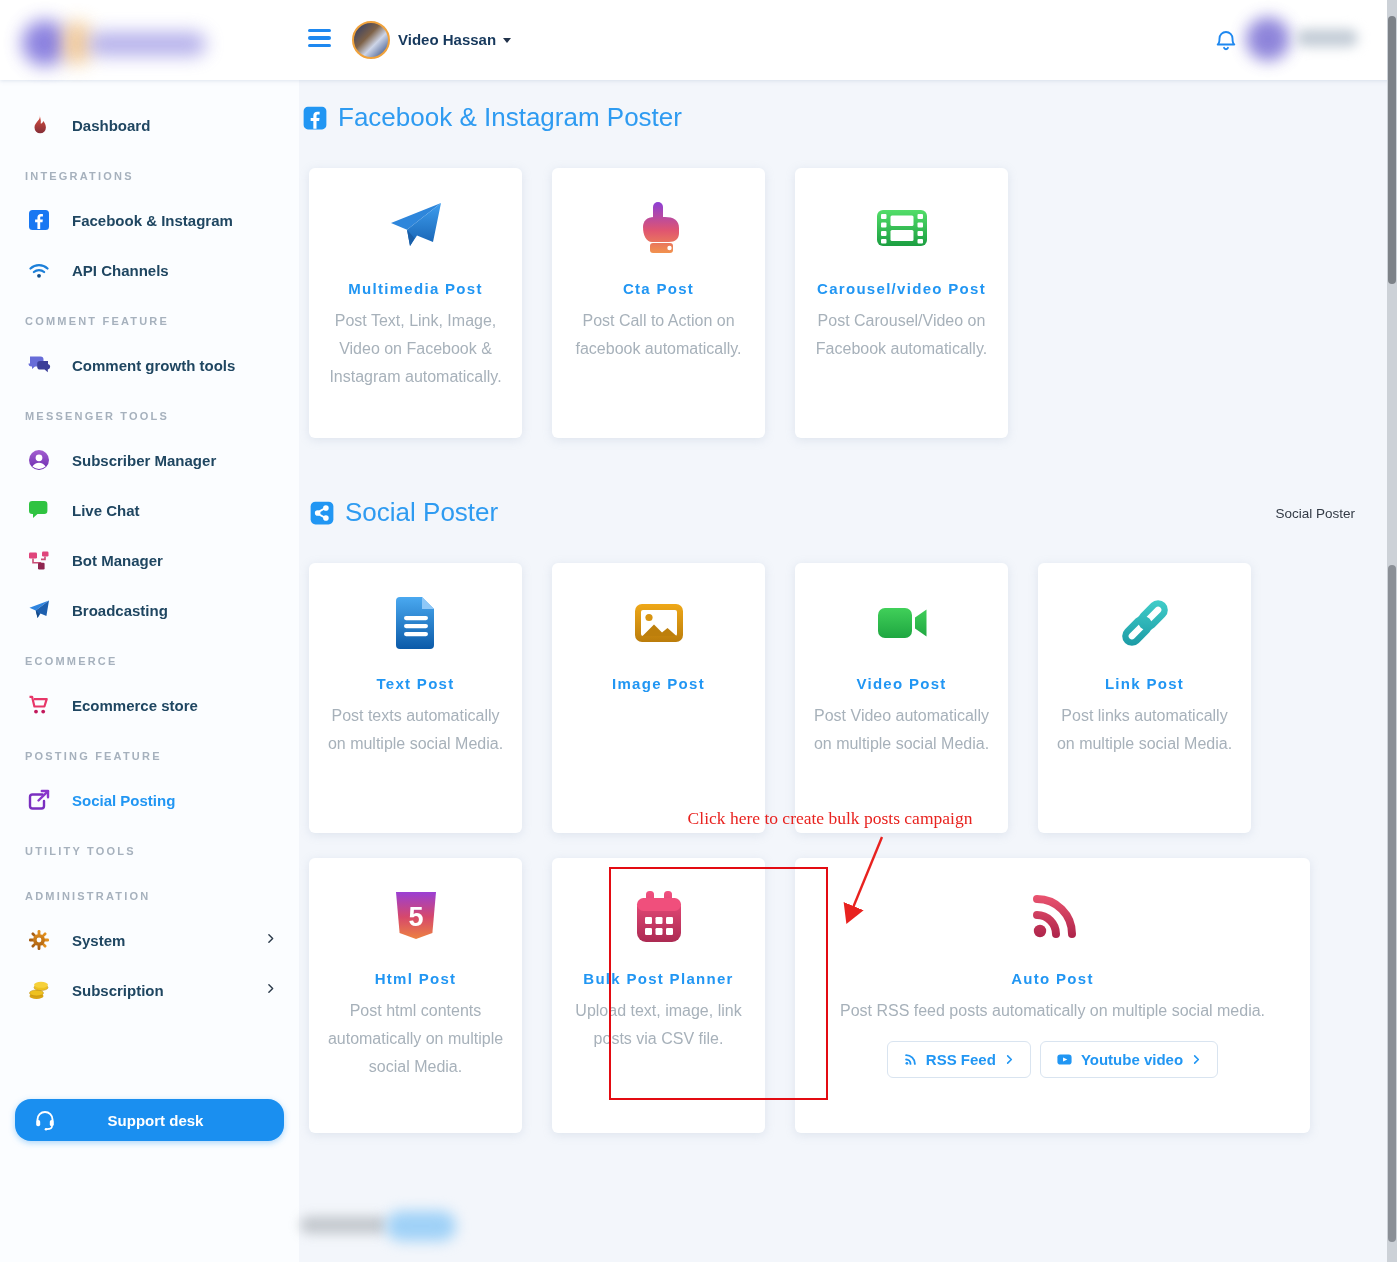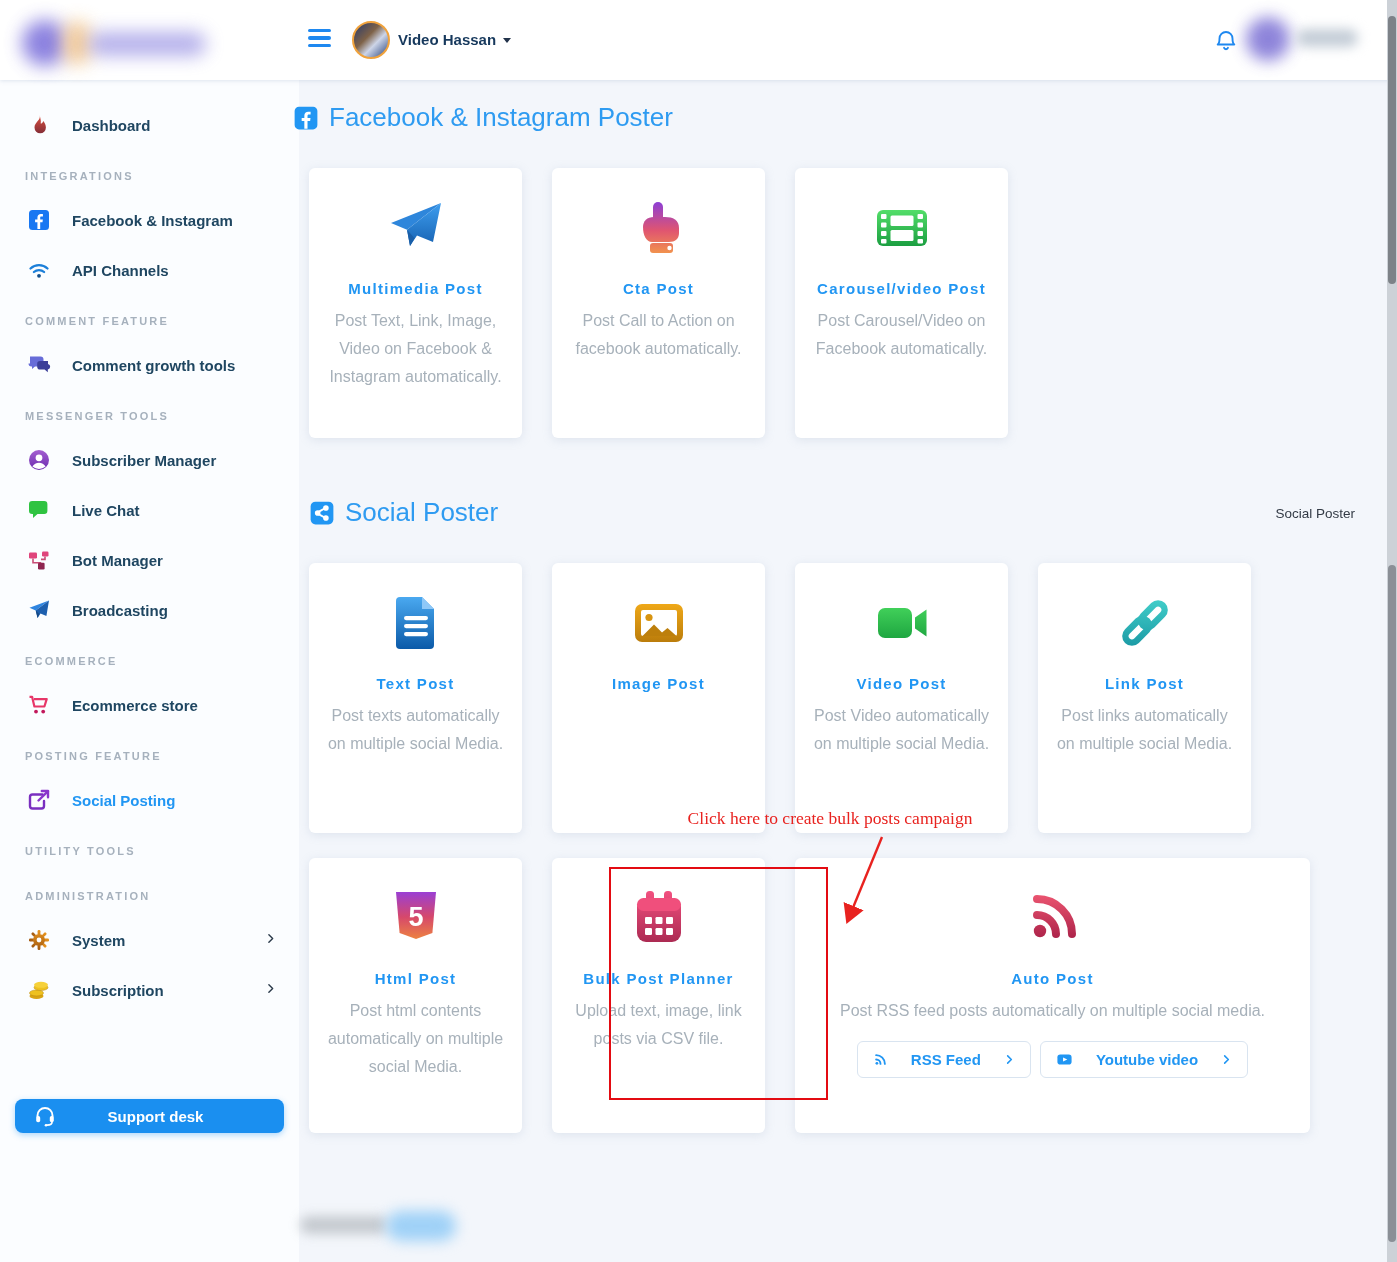--- a/index.html
+++ b/index.html
@@ -35,48 +35,48 @@
   .sidebar { position:absolute; left:0; top:80px; width:299px; height:1182px; background:#fbfdff; padding-top:20px; }
   .s-item { height:50px; display:flex; align-items:center; padding-left:27px; cursor:pointer; }
   .s-ico { width:24px; height:24px; flex:0 0 24px; display:flex; align-items:center; justify-content:center; }
   .s-ico svg { width:24px; height:24px; }
   .s-label { margin-left:21px; font-size:15px; font-weight:700; color:#1f4661; }
   .s-item.active .s-label { color:#2196f3; }
   .s-header { height:45px; padding:20px 0 0 25px; font-size:11px; font-weight:700;
               letter-spacing:2.2px; color:#a6b1bd; }
   .s-chev { margin-left:auto; margin-right:22px; }
   .s-chev svg { width:13px; height:13px; }
-  .support-btn { position:absolute; left:15px; top:1099px; width:269px; height:34px; background:#1a8ff0;
-                 border-radius:8px; display:flex; align-items:center; cursor:pointer;
+  .support-btn { position:absolute; left:15px; top:1099px; width:269px; height:42px; background:#1a8ff0;
+                 border-radius:16px; display:flex; align-items:center; cursor:pointer;
                  box-shadow:0 2px 6px rgba(26,143,240,.35); }
   .support-btn .s-ico { margin-left:18px; }
   .support-label { flex:1; text-align:center; margin-right:30px; color:#fff; font-size:15px; font-weight:700; }
   
   .sec-head { position:absolute; display:flex; align-items:center; gap:10px; }
   .sec-head .hico { width:26px; height:26px; }
   .sec-head .hico svg { width:26px; height:26px; }
   .sec-title { font-size:26px; color:#2e9bf1; font-weight:400; }
-  #head-fb { left:293px; top:102px; }
+  #head-fb { left:302px; top:102px; }
   #head-social { left:309px; top:497px; }
   .corner-label { position:absolute; right:42px; top:506px; font-size:13.5px; color:#333b46; }
   
   .row { position:absolute; display:flex; gap:30px; }
   #row-fb { left:309px; top:168px; }
   #row-social-1 { left:309px; top:563px; }
   #row-social-2 { left:309px; top:858px; }
   .card { width:213px; height:270px; background:#fff; border-radius:6px; text-align:center;
           box-shadow:0 2px 10px rgba(160,175,200,.25); cursor:pointer; }
   #row-social-2 .card { height:275px; }
   .card.wide { width:515px; }
   .card-ico { margin:28px auto 0; width:64px; height:64px; }
   .card-ico svg { width:64px; height:64px; }
   .card-title { margin-top:20px; font-size:15px; font-weight:700; letter-spacing:1.3px; color:#2196f3; }
   .card-desc { margin:10px auto 0; padding:0 16px; font-size:16px; line-height:28px; color:#a7b1ba; }
   .btn-row { display:flex; justify-content:center; gap:9px; margin-top:16px; }
-  .mini-btn { display:inline-flex; align-items:center; gap:23px; border:1px solid #d9e4f0; border-radius:6px;
+  .mini-btn { display:inline-flex; align-items:center; gap:8px; border:1px solid #d9e4f0; border-radius:6px;
               background:#fff; padding:9px 15px; font-size:15px; font-weight:600; color:#2196f3; cursor:pointer; }
   .mini-btn svg { display:block; }
   
   .annotation-text { position:absolute; left:660px; top:808px; width:340px; text-align:center;
                      font-family:"Liberation Serif", serif; font-size:17.5px; color:#e8221f; z-index:8; }
   .red-rect { position:absolute; left:609px; top:867px; width:219px; height:233px;
               border:2px solid #e30b12; z-index:7; pointer-events:none; }
   .arrow-svg { position:absolute; left:830px; top:828px; width:70px; height:100px; z-index:8; pointer-events:none; }
   
   .foot-blur-gray { position:absolute; left:300px; top:1216px; width:88px; height:18px; border-radius:9px;

